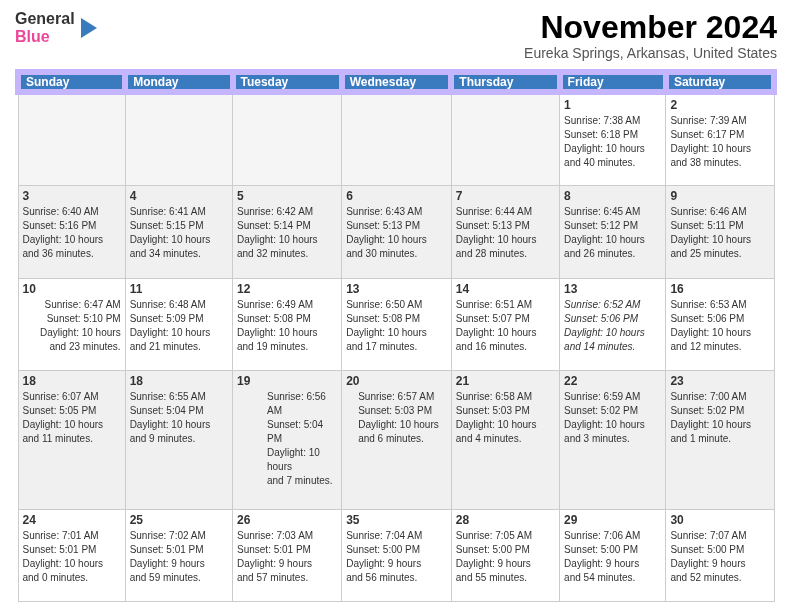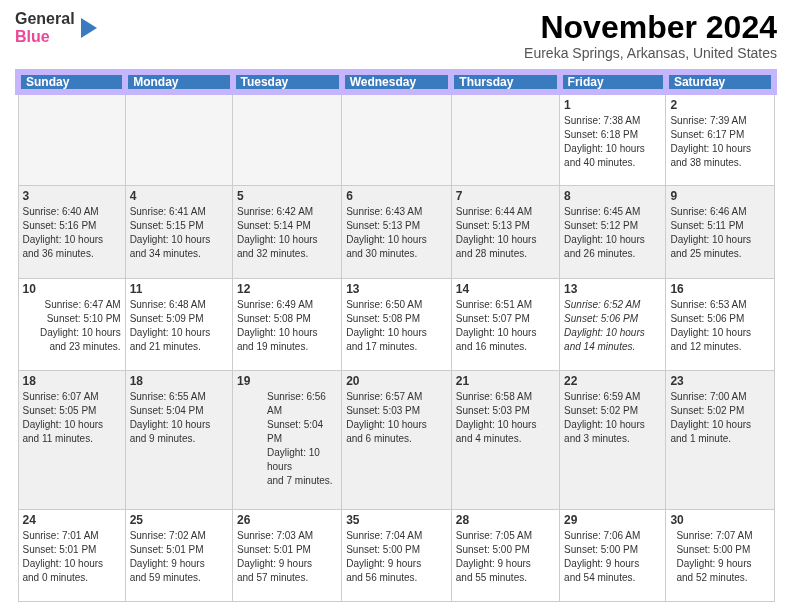--- a/index.html
+++ b/index.html
@@ -282,21 +282,21 @@
             </td>
             <td class="shaded">
               <span class="day-number">19</span>
               <div class="day-info" style="white-space: pre-line; margin-left: 30px;">Sunrise: 6:56 AM
 Sunset: 5:04 PM
 Daylight: 10 hours
 and 7 minutes.</div>
             </td>
             <td class="shaded">
               <span class="day-number">20</span>
-              <div class="day-info" style="white-space: pre-line;">Sunrise: 6:57 AM
+              <div class="day-info" style="white-space: pre-line; margin-left: 12px;">Sunrise: 6:57 AM
 Sunset: 5:03 PM
 Daylight: 10 hours
 and 6 minutes.</div>
             </td>
             <td class="shaded">
               <span class="day-number">21</span>
               <div class="day-info" style="white-space: pre-line;">Sunrise: 6:58 AM
 Sunset: 5:03 PM
 Daylight: 10 hours
 and 4 minutes.</div>
@@ -354,21 +354,21 @@
             </td>
             <td>
               <span class="day-number">29</span>
               <div class="day-info" style="white-space: pre-line;">Sunrise: 7:06 AM
 Sunset: 5:00 PM
 Daylight: 9 hours
 and 54 minutes.</div>
             </td>
             <td>
               <span class="day-number">30</span>
-              <div class="day-info" style="white-space: pre-line; margin-left: 6px;">Sunrise: 7:07 AM
+              <div class="day-info" style="white-space: pre-line;">Sunrise: 7:07 AM
 Sunset: 5:00 PM
 Daylight: 9 hours
 and 52 minutes.</div>
             </td>
           </tr>
         </tbody>
     </table>
   </div>
 </div>
 

